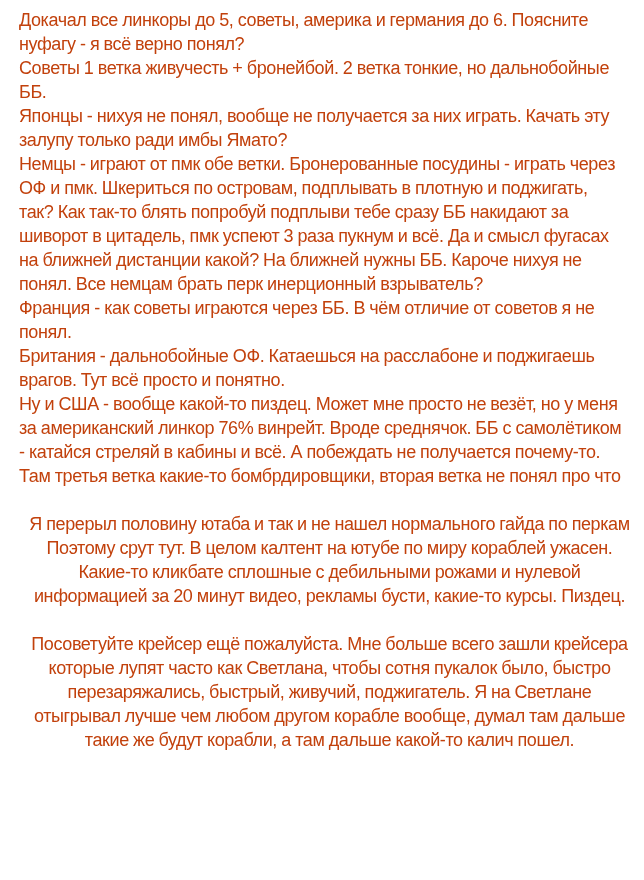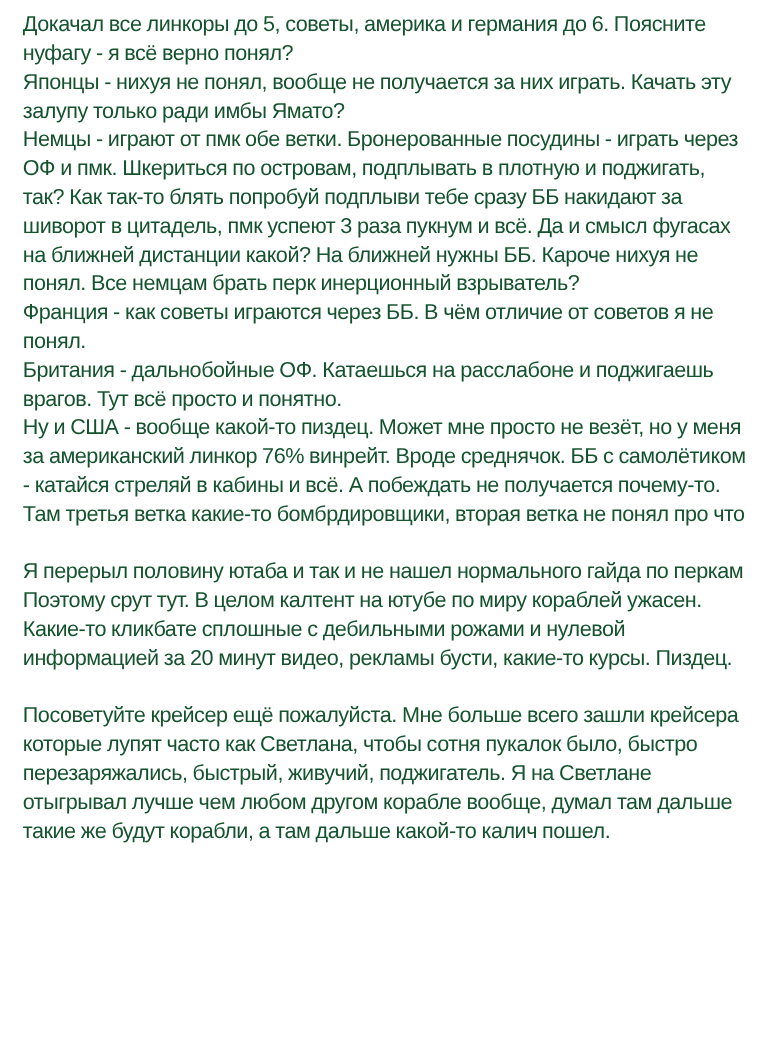--- a/index.html
+++ b/index.html
@@ -15,37 +15,40 @@
   .page {
     box-sizing: border-box;
     width: 644px;
     height: 880px;
     padding: 8px 4px 0 19px;
     background: #ffffff;
     font-family: "Liberation Sans", "DejaVu Sans", sans-serif;
     font-size: 18px;
     line-height: 24px;
     letter-spacing: -0.4px;
-    color: #14532d;
+    color: #c2410c;
   }
   .para {
     margin: 0;
     white-space: pre-line;
     word-spacing: -0.3px;
   }
   .para.gap {
     margin-top: 24px;
+    text-align: center;
   }
 </style>
 </head>
 <body>
 
 <div class="page">
   <p class="para">Докачал все линкоры до 5, советы, америка и германия до 6. Поясните
 нуфагу - я всё верно понял?</p>
+  <p class="para">Советы 1 ветка живучесть + бронейбой. 2 ветка тонкие, но дальнобойные
+ББ.</p>
   <p class="para">Японцы - нихуя не понял, вообще не получается за них играть. Качать эту
 залупу только ради имбы Ямато?</p>
   <p class="para">Немцы - играют от пмк обе ветки. Бронерованные посудины - играть через
 ОФ и пмк. Шкериться по островам, подплывать в плотную и поджигать,
 так? Как так-то блять попробуй подплыви тебе сразу ББ накидают за
 шиворот в цитадель, пмк успеют 3 раза пукнум и всё. Да и смысл фугасах
 на ближней дистанции какой? На ближней нужны ББ. Кароче нихуя не
 понял. Все немцам брать перк инерционный взрыватель?</p>
   <p class="para">Франция - как советы играются через ББ. В чём отличие от советов я не
 понял.</p>

